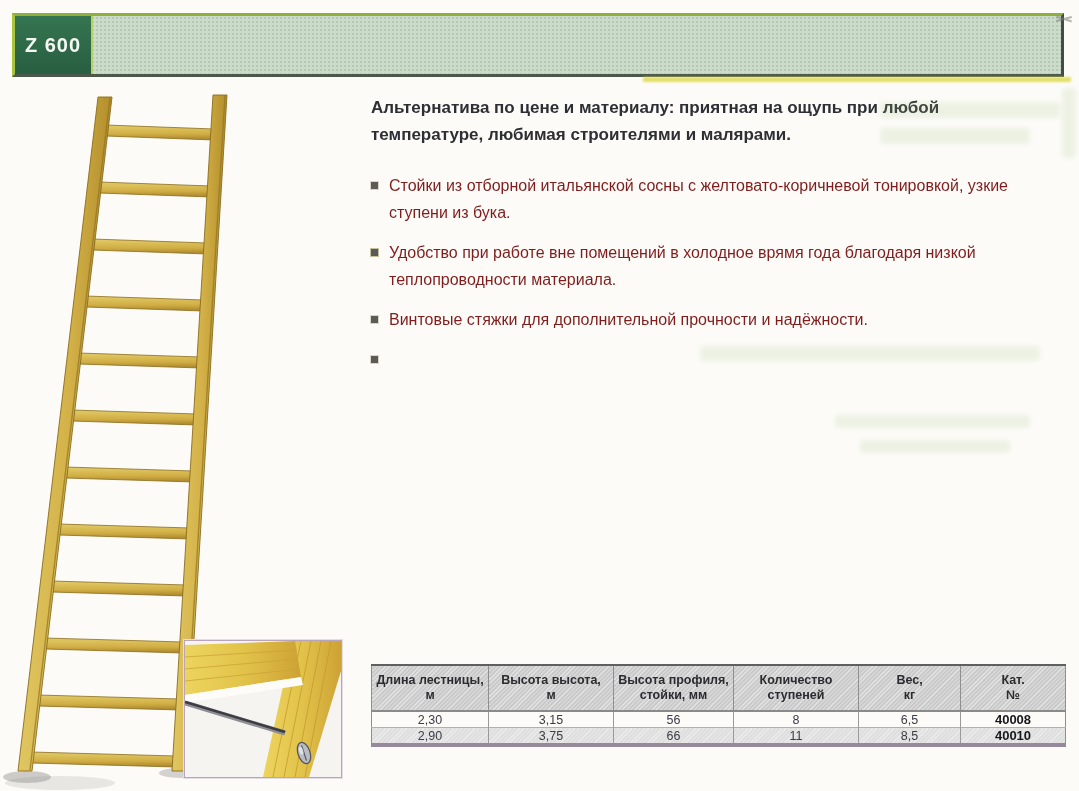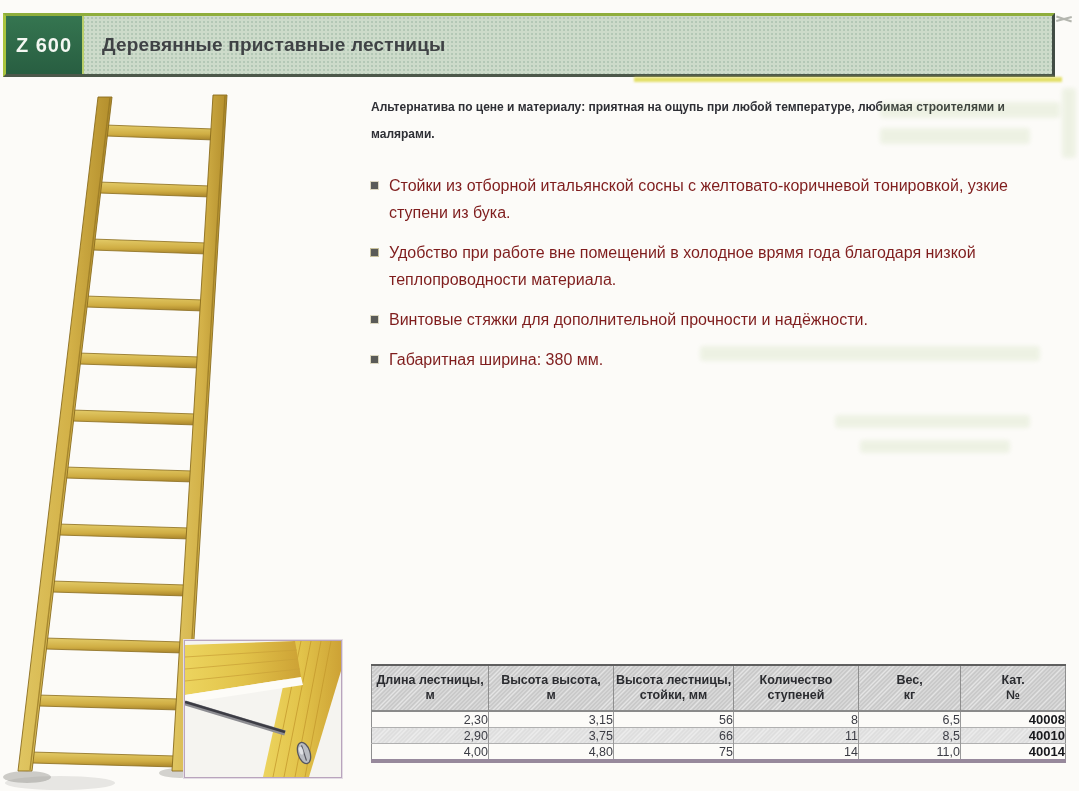--- a/index.html
+++ b/index.html
@@ -6,21 +6,21 @@
   html,body { width:1079px; height:791px; }
   body { font-family:"Liberation Sans", sans-serif; background:#ffffff; }
 
   .page {
     position:relative; width:1079px; height:791px; overflow:hidden;
     background:#fcfbf8;
   }
 
   
   .header-bar {
-    position:absolute; left:3px; top:13px; width:1052px; height:64px;
+    position:absolute; left:12px; top:13px; width:1052px; height:64px;
     background-color:#cddbca;
     background-image:radial-gradient(rgba(120,155,135,.30) 1px, transparent 1.4px);
     background-size:4px 4px;
     border-top:3px solid #8fae3c;
     border-left:3px solid #a9c43e;
     border-bottom:3px solid #4c584a;
     border-right:3px solid #414c44;
   }
   .header-accent-yellow {
     position:absolute; left:60%; bottom:-8px; width:41%; height:5px;
@@ -42,21 +42,21 @@
   .ladder-photo { position:absolute; left:0; top:0; width:360px; height:791px; }
   .joint-photo {
     position:absolute; left:184px; top:640px; width:158px; height:138px;
     border:1px solid #b9a4bd; outline:1px solid #e3dce4; background:#f4f3ef; overflow:hidden;
   }
   .joint-photo svg { display:block; }
 
   
   .intro {
     position:absolute; left:371px; top:94px; width:680px;
-    font-size:12px; font-weight:bold; line-height:27px; color:#2e2f35;
+    font-size:17px; font-weight:bold; line-height:27px; color:#2e2f35;
   }
   .bullets { position:absolute; left:371px; top:172px; width:690px; list-style:none; }
   .bullets li {
     position:relative; padding-left:18px; margin-bottom:13px;
     font-size:16px; line-height:27px; color:#7f1d1d; max-width:676px;
   }
   .bullets li .sq {
     position:absolute; left:0; top:10px; width:7px; height:7px;
     background:#5a5b58; box-shadow:0 0 0 1px rgba(160,150,90,.35);
   }
@@ -69,21 +69,21 @@
     border-left:1px solid #8f8f8f; border-right:1px solid #8f8f8f;
   }
   table.spec th {
     height:46px; font-size:12.5px; font-weight:bold; color:#2b2c30; line-height:15px;
     background-color:#c9c9c9;
     background-image:repeating-linear-gradient(135deg, rgba(255,255,255,.5) 0 1px, transparent 1px 3px);
     border-left:1px solid #8f8f8f; border-bottom:2px solid #8a8a8a;
     text-align:center; vertical-align:middle;
   }
   table.spec td {
-    height:15px; font-size:12.5px; color:#3b3c44; text-align:right; vertical-align:middle;
+    height:15px; font-size:12.5px; color:#3b3c44; text-align:center; vertical-align:middle;
     border-left:1px solid #9a9a9a; border-top:1px solid #b0b0b0;
   }
   table.spec th:first-child, table.spec td:first-child { border-left:none; }
   table.spec tr.alt td {
     background-color:#dddddd;
     background-image:repeating-linear-gradient(135deg, rgba(255,255,255,.5) 0 1px, transparent 1px 3px);
   }
   table.spec td.cat { font-weight:bold; color:#17181c; font-size:13px;margin-left:29px; }
 
   
@@ -95,21 +95,20 @@
   .scan-mark::before { transform:rotate(18deg); }
   .scan-mark::after  { transform:rotate(-14deg); }
 </style>
 </head>
 <body>
 
 <div class="page">
 
   <div class="header-bar">
     <div class="code-box">Z 600</div>
-    <div class="bar-title">Деревянные приставные лестницы</div>
     <div class="header-accent-yellow"></div>
   </div>
   <div class="scan-mark"></div>
 
   <svg class="ladder-photo" width="360" height="791" viewBox="0 0 360 791" xmlns="http://www.w3.org/2000/svg">
     <defs>
       <linearGradient id="wood" x1="0" y1="0" x2="1" y2="0">
         <stop offset="0" stop-color="#e0c662"></stop>
         <stop offset="0.55" stop-color="#d3b148"></stop>
         <stop offset="1" stop-color="#b38e2c"></stop>
@@ -199,21 +198,20 @@
     <li>
       <span class="sq"></span>
       <span>Удобство при работе вне помещений в холодное врямя года благодаря низкой теплопроводности материала.</span>
     </li>
     <li>
       <span class="sq"></span>
       <span>Винтовые стяжки для дополнительной прочности и надёжности.</span>
     </li>
     <li>
       <span class="sq"></span>
-      <span>Габаритная ширина: 380 мм.</span>
     </li>
   </ul>
 
   <table class="spec">
     <colgroup>
       <col style="width:117px">
         <col style="width:125px">
         <col style="width:120px">
       <col style="width:125px">
         <col style="width:102px">
@@ -223,21 +221,21 @@
       <tr>
         <th>
             <div>Длина лестницы,</div>
             <div>м</div>
           </th>
         <th>
             <div>Высота высота,</div>
             <div>м</div>
           </th>
         <th>
-            <div>Высота лестницы,</div>
+            <div>Высота профиля,</div>
             <div>стойки, мм</div>
           </th>
         <th>
             <div>Количество</div>
             <div>ступеней</div>
           </th>
         <th>
             <div>Вес,</div>
             <div>кг</div>
           </th>
@@ -257,28 +255,20 @@
         <td class="cat">40008</td>
       </tr>
       <tr class="alt">
         <td>2,90</td>
         <td>3,75</td>
         <td>66</td>
         <td>11</td>
         <td>8,5</td>
         <td class="cat">40010</td>
       </tr>
-      <tr>
-        <td>4,00</td>
-        <td>4,80</td>
-        <td>75</td>
-        <td>14</td>
-        <td>11,0</td>
-        <td class="cat">40014</td>
-      </tr>
     </tbody>
   </table>
 
   <div class="ghost" style="left:880px; top:102px; width:180px; height:16px;"></div>
   <div class="ghost" style="left:880px; top:128px; width:150px; height:16px;"></div>
   <div class="ghost" style="left:700px; top:346px; width:340px; height:15px;"></div>
   <div class="ghost" style="left:835px; top:415px; width:195px; height:13px;"></div>
   <div class="ghost" style="left:860px; top:440px; width:150px; height:13px;"></div>
   <div class="ghost" style="left:1062px; top:88px; width:14px; height:70px;"></div>
 

